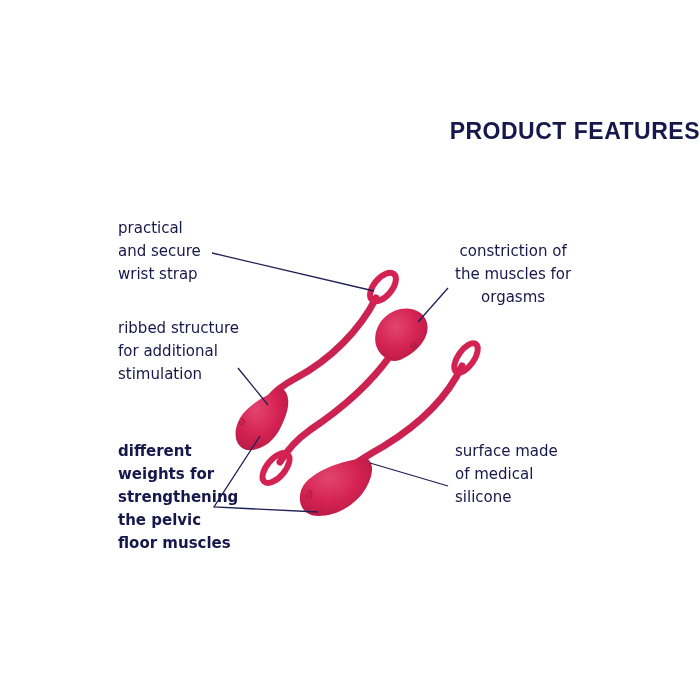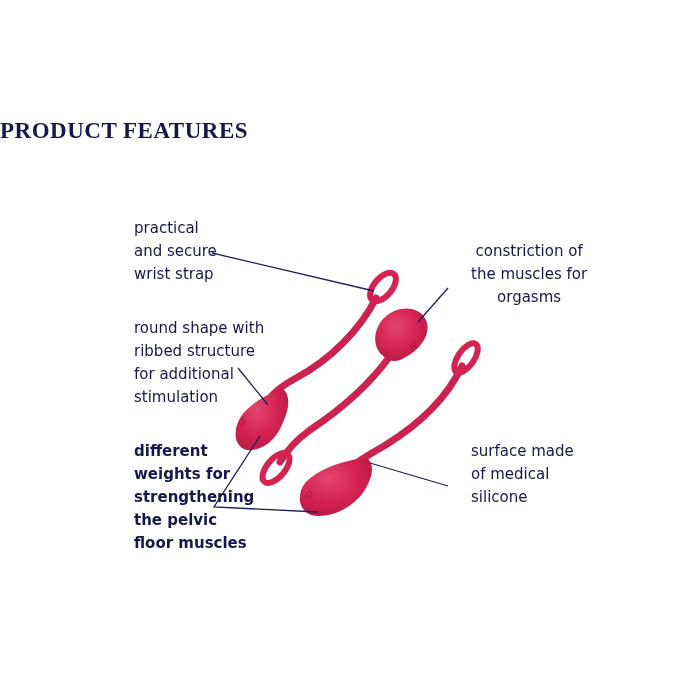--- a/index.html
+++ b/index.html
@@ -13,35 +13,34 @@
       position: relative;
       overflow: hidden;
       font-family: "DejaVu Sans", sans-serif;
       color: #16174a;
     }
     .title {
       position: absolute;
       left: 0;
       top: 118px;
       width: 700px;
-      text-align: left;
-      font-family: Liberation Serif, serif;
+      text-align: right;
+      font-family: Liberation Sans, sans-serif;
       font-weight: bold;
       font-size: 23px;
       letter-spacing: 0.5px;
       color: #16174a;
     }
     .feature {
       position: absolute;
       font-family: "DejaVu Sans", sans-serif;
       font-size: 15px;
       line-height: 23px;
       color: #16174a;
       white-space: nowrap;
-      margin-left: 16px;
     }
     .feature span { display: block; }
     .stage {
       position: absolute;
       left: 0;
       top: 0;
       width: 700px;
       height: 700px;
     }
   </style>
@@ -50,21 +49,20 @@
 
 <div class="title">PRODUCT FEATURES</div>
 
 <div class="feature" style="left:118px; top:217px;">
   <span>practical</span>
   <span>and secure</span>
   <span>wrist strap</span>
 </div>
 
 <div class="feature" style="left:118px; top:317px;">
-  <span>round shape with</span>
   <span>ribbed structure</span>
   <span>for additional</span>
   <span>stimulation</span>
 </div>
 
 <div class="feature" style="left:118px; top:440px;font-weight:bold;">
   <span>different</span>
   <span>weights for</span>
   <span>strengthening</span>
   <span>the pelvic</span>

